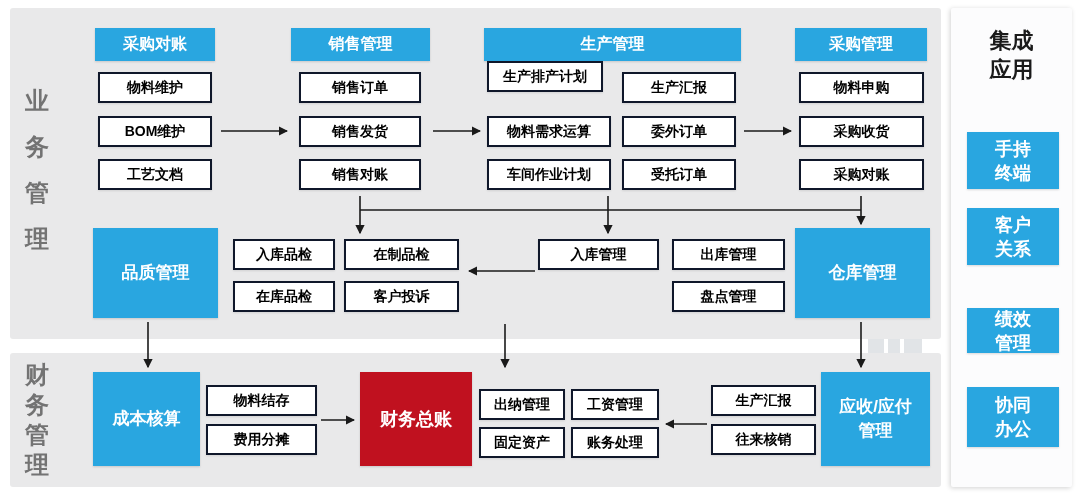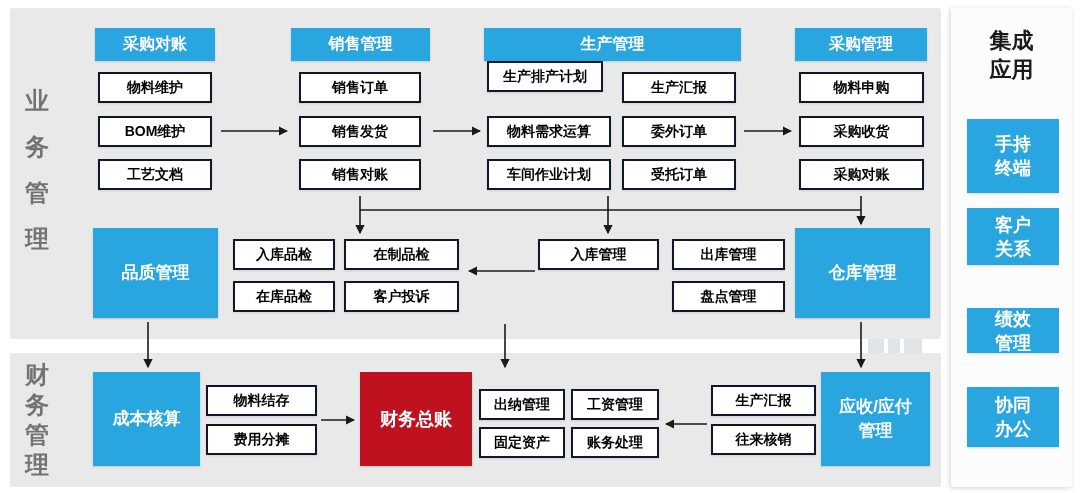--- a/index.html
+++ b/index.html
@@ -102,21 +102,21 @@
   <div class="item" style="left:479px;top:427px;width:86px">固定资产</div>
   <div class="item" style="left:571px;top:427px;width:88px">账务处理</div>
 
   <div class="item" style="left:711px;top:385px;width:105px">生产汇报</div>
   <div class="item" style="left:711px;top:424px;width:105px">往来核销</div>
   <div class="bigbox" style="left:821px;top:372px;width:109px;height:94px">应收/应付
 管理</div>
 
   <div class="side-title">集成
 应用</div>
-  <div class="side-box" style="top:119px;height:74px">手持
+  <div class="side-box" style="top:132px;height:57px">手持
 终端</div>
   <div class="side-box" style="top:208px;height:57px">客户
 关系</div>
   <div class="side-box" style="top:308px;height:45px">绩效
 管理</div>
   <div class="side-box" style="top:387px;height:60px">协同
 办公</div>
 
   <svg id="arrows" width="1080" height="493" viewBox="0 0 1080 493">
     <defs>

